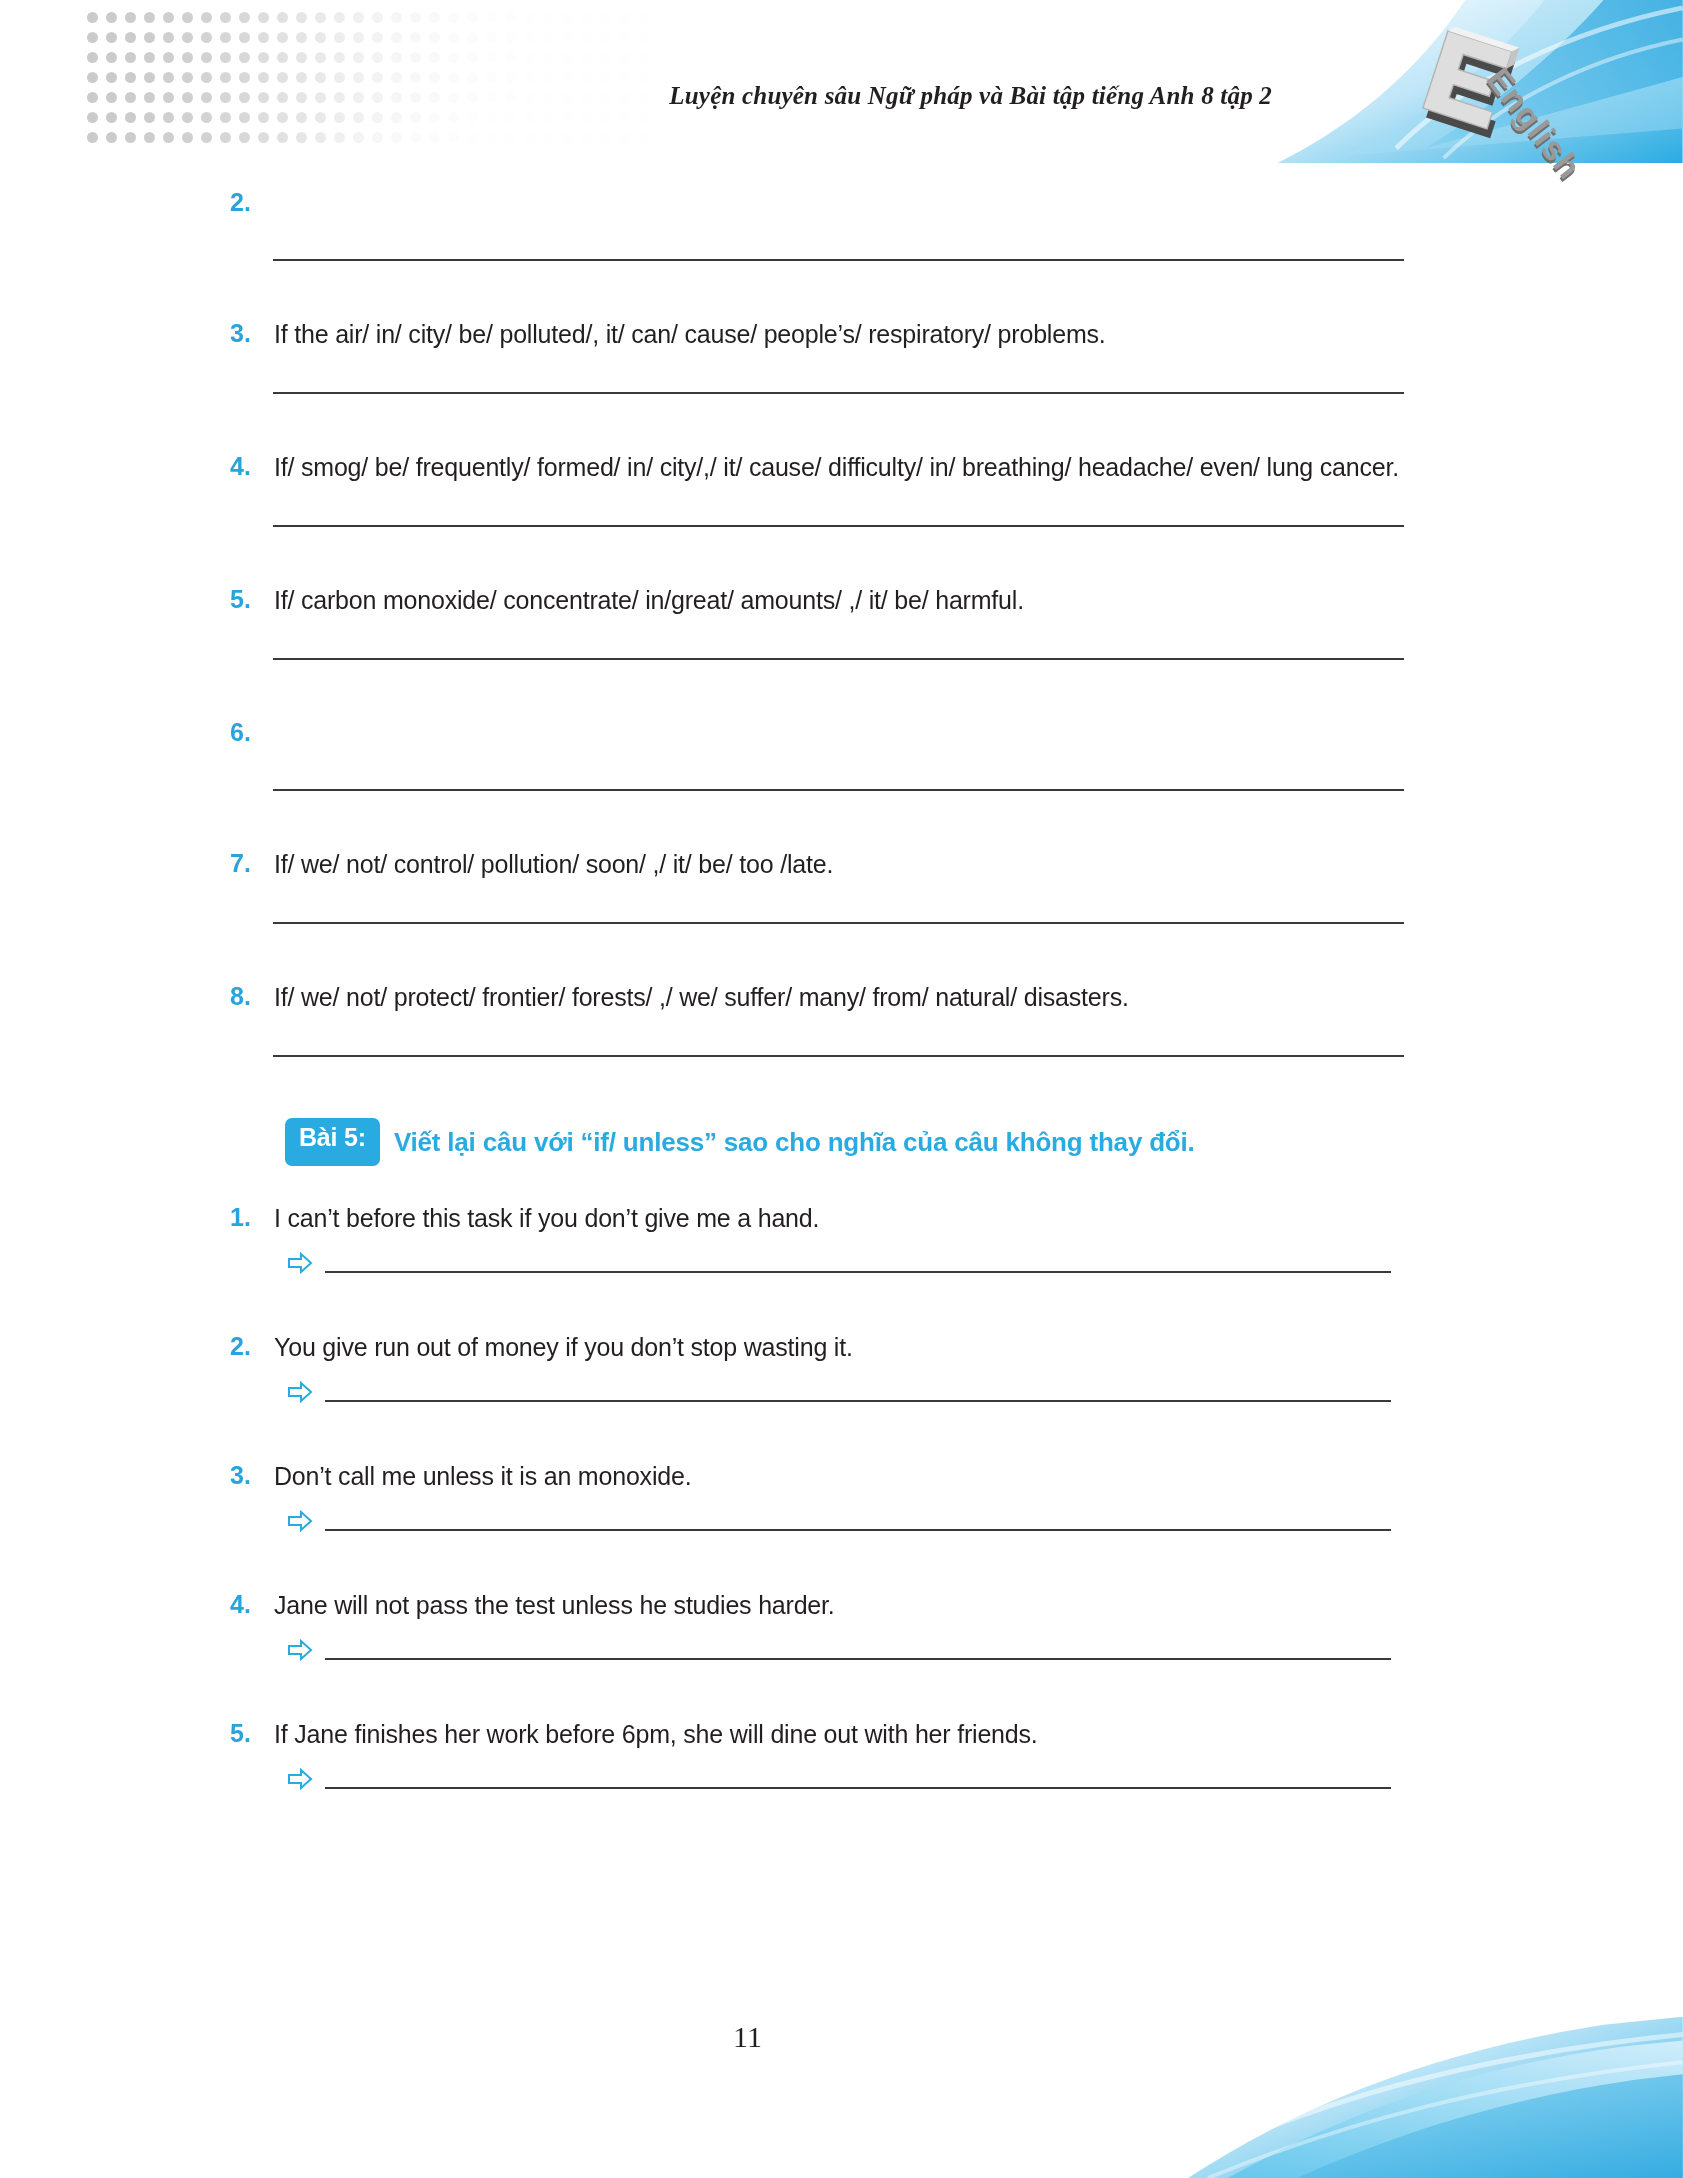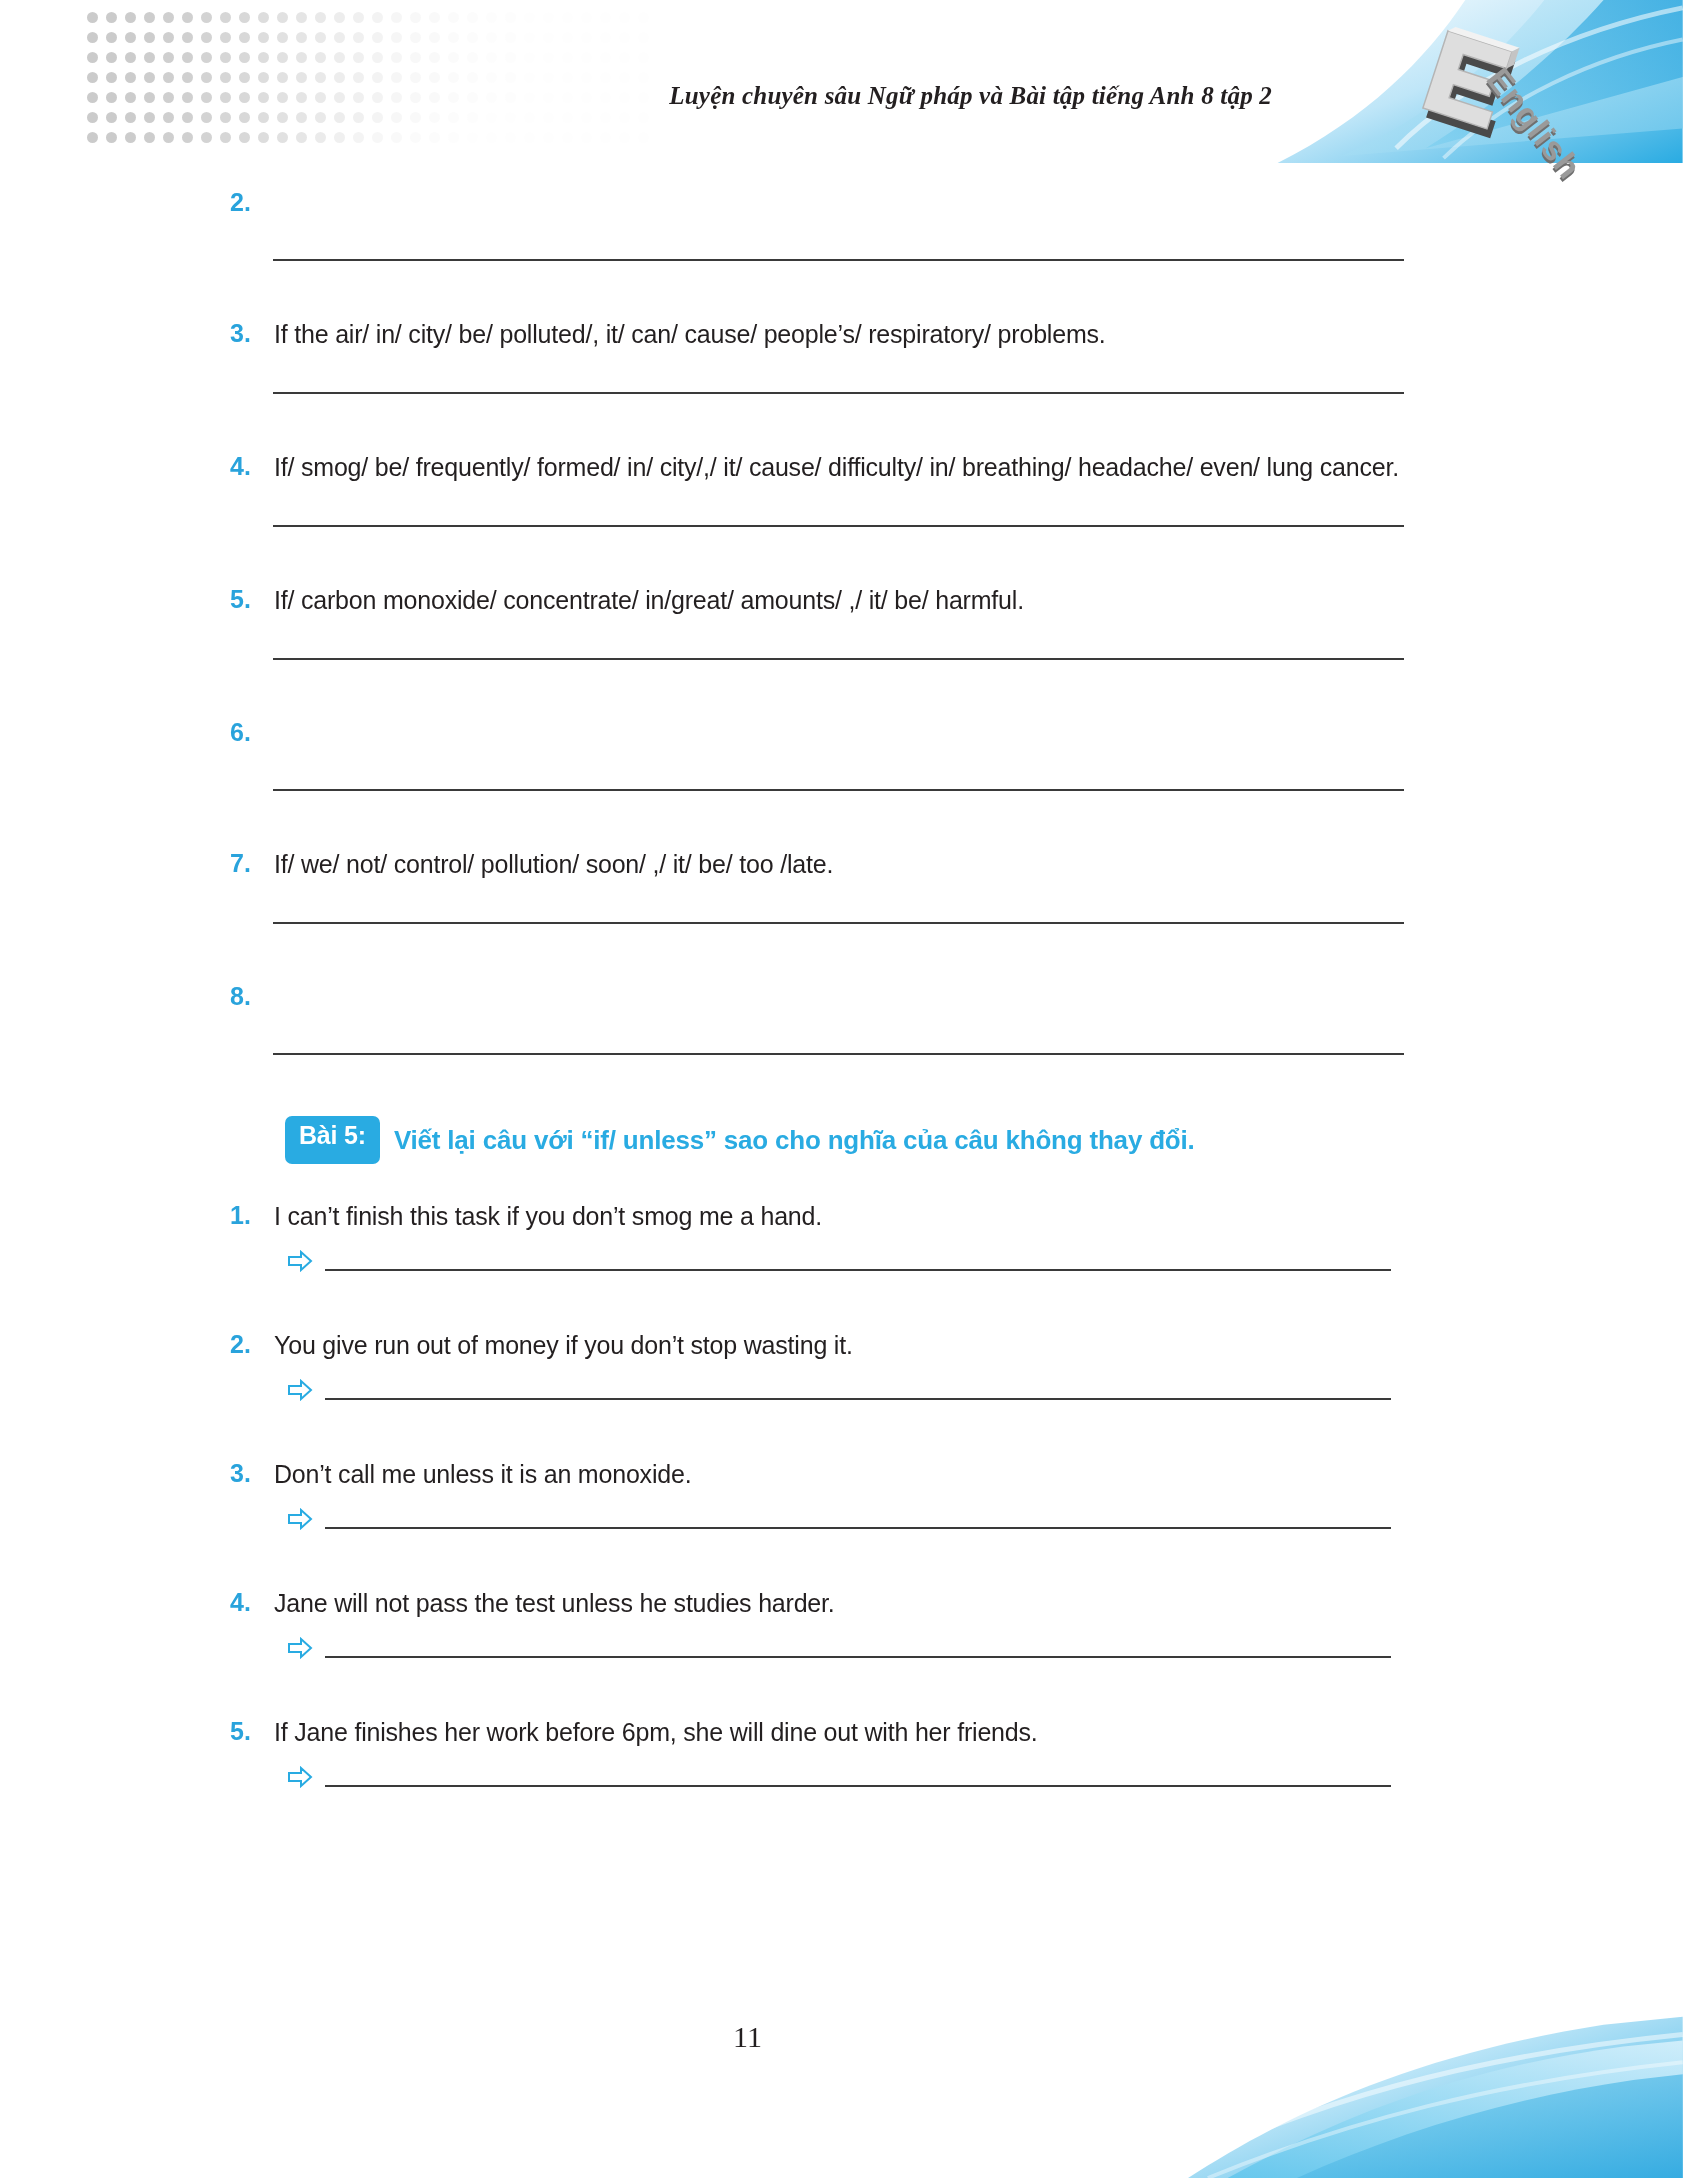--- a/index.html
+++ b/index.html
@@ -317,33 +317,34 @@
     <div class="qrow">
       <span class="qnum">7.</span>
       <span class="qtext">If/ we/ not/ control/ pollution/ soon/ ,/ it/ be/ too /late.</span>
     </div>
     <div class="spacer-md"></div>
     <div class="answer-line"></div>
 
     <div class="spacer-lg"></div>
     <div class="qrow">
       <span class="qnum">8.</span>
+      <span class="qtext">If/ we/ not/ protect/ frontier/ forests/ ,/ we/ suffer/ many/ from/ natural/ disasters.</span>
     </div>
     <div class="spacer-md"></div>
     <div class="answer-line"></div>
 
     <div class="exercise-head">
       <span class="badge">Bài 5:</span>
       <span class="exercise-title">Viết lại câu với “if/ unless” sao cho nghĩa của câu không thay đổi.</span>
     </div>
 
     <div class="spacer-sm"></div>
     <div class="qrow">
       <span class="qnum">1.</span>
-      <span class="qtext">I can’t finish this task if you don’t smog me a hand.</span>
+      <span class="qtext">I can’t before this task if you don’t give me a hand.</span>
     </div>
     <div class="arrow-row">
       <span class="arrow-icon">
         <svg width="26" height="22" viewBox="0 0 26 22" xmlns="http://www.w3.org/2000/svg">
           <path d="M2,7 L14,7 L14,2 L24,11 L14,20 L14,15 L2,15 Z" fill="none" stroke="#29abe2" stroke-width="2"></path>
         </svg>
       </span>
       <span class="arrow-line"></span>
     </div>
 

